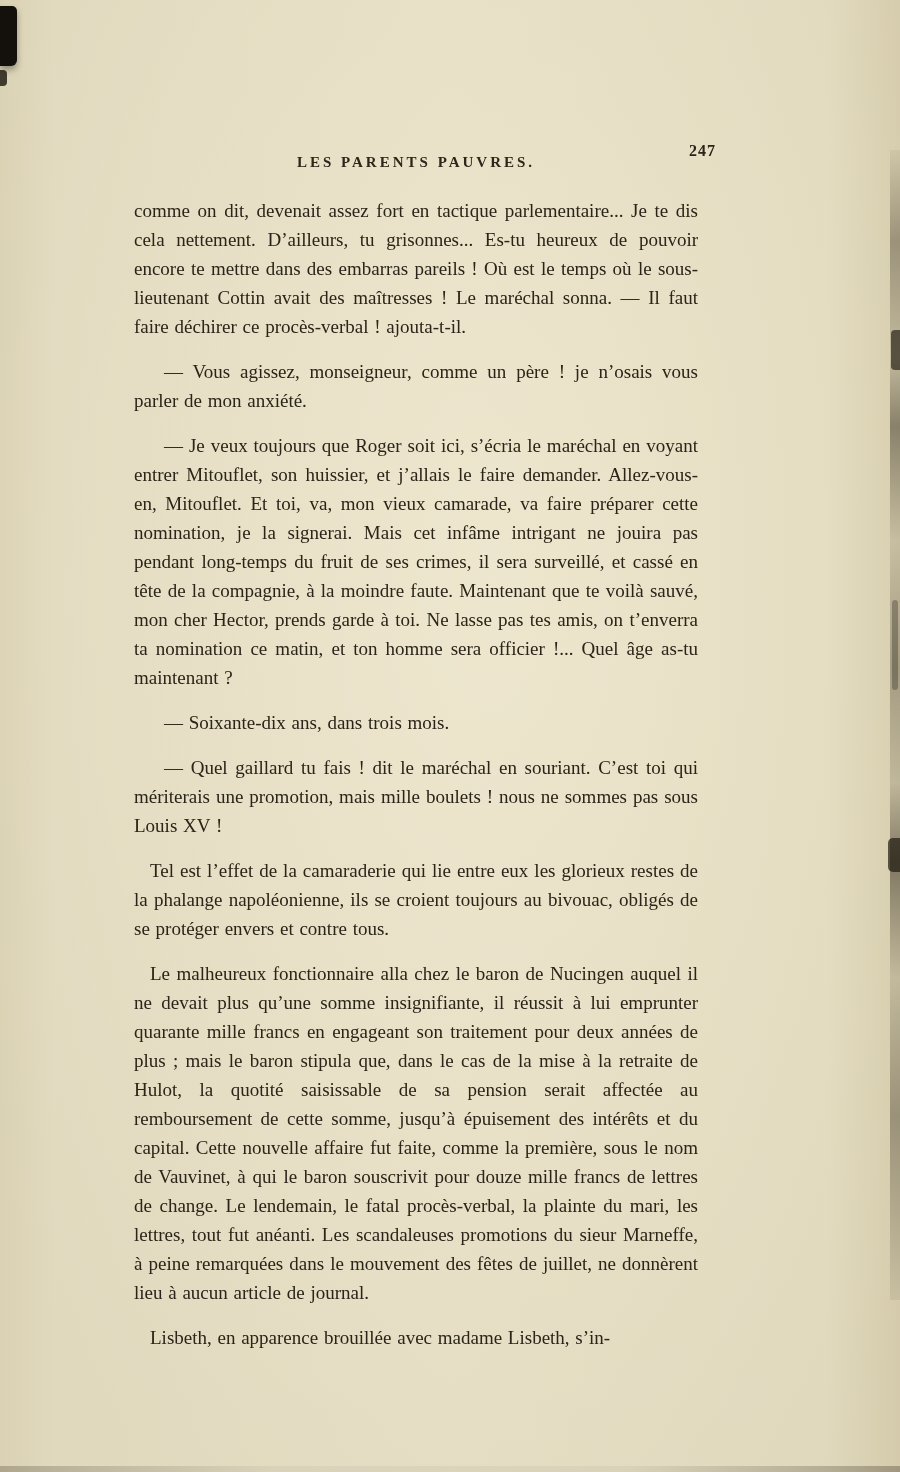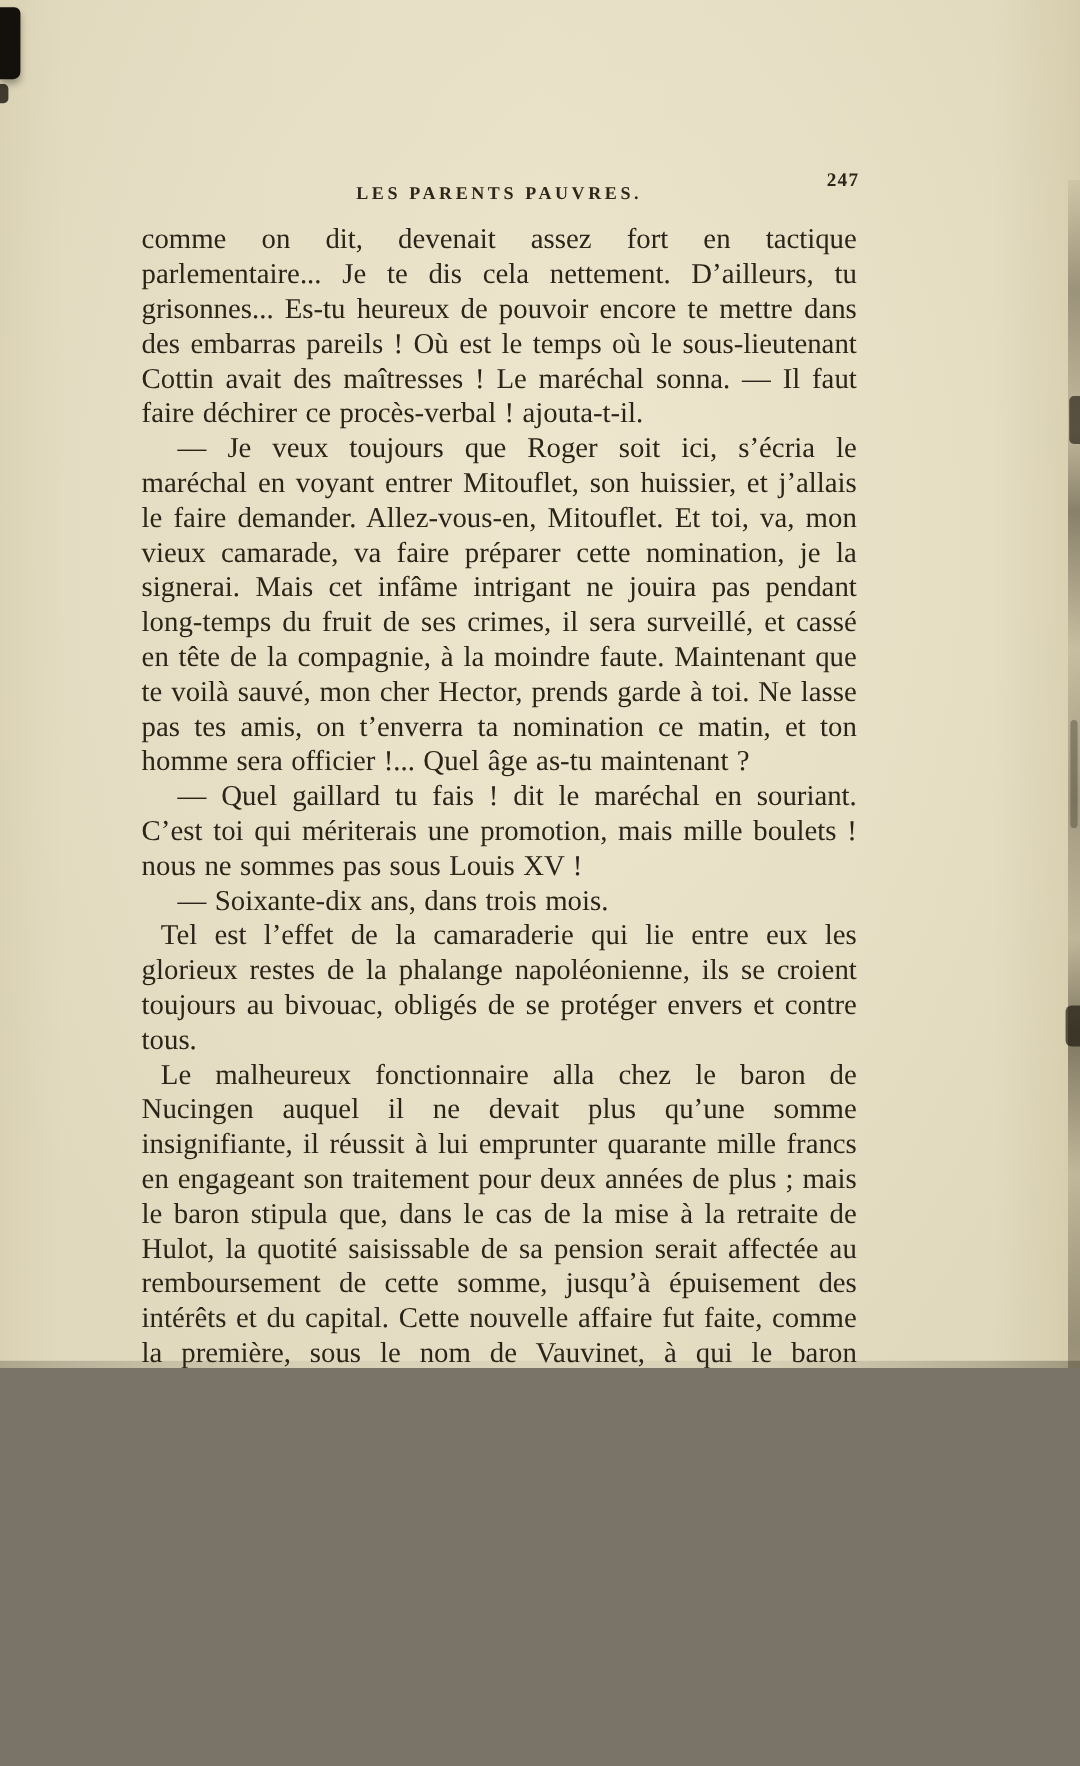--- a/index.html
+++ b/index.html
@@ -3,21 +3,21 @@
 <meta charset="utf-8">
 <style>
   html, body {
     margin: 0;
     padding: 0;
     background: #7a7468;
   }
   .page {
     position: relative;
     width: 900px;
-    height: 1140px;
+    height: 1472px;
     margin: 0 auto;
     background:
       radial-gradient(ellipse at 55% 40%, rgba(255,255,255,0.10), rgba(0,0,0,0.04) 85%),
       linear-gradient(90deg, #e3dabb 0%, #eae2c6 6%, #ece4c9 50%, #e9e1c4 92%, #ddd3b2 100%);
     background-color: #eae2c6;
     overflow: hidden;
     font-family: "Liberation Serif", "DejaVu Serif", serif;
     color: #2b2418;
   }
 
@@ -79,22 +79,22 @@
   }
   .page-number {
     position: absolute;
     right: -2px;
     top: 0;
     font-size: 16px;
     font-weight: bold;
     letter-spacing: 1px;
   }
   .body-text p {
-    margin: 0;
-    font-size: 24px;
+    margin: 16px;
+    font-size: 19px;
     line-height: 29px;
     text-align: justify;
     text-indent: 30px;
     word-spacing: 1px;
   }
   .body-text p.cont { text-indent: 0; }
   .body-text p.small-indent { text-indent: 16px; }
 </style>
 </head>
 <body>
@@ -111,22 +111,23 @@
 
   <div class="text-block">
 
     <header class="running-head">
       <span class="head-title">LES PARENTS PAUVRES.</span>
       <span class="page-number">247</span>
     </header>
 
     <main class="body-text">
       <p class="cont">comme on dit, devenait assez fort en tactique parlementaire... Je te dis cela nettement. D’ailleurs, tu grisonnes... Es-tu heureux de pouvoir encore te mettre dans des embarras pareils ! Où est le temps où le sous-lieutenant Cottin avait des maîtresses ! Le maréchal sonna. — Il faut faire déchirer ce procès-verbal ! ajouta-t-il.</p>
+      <p>— Vous agissez, monseigneur, comme un père ! je n’osais vous parler de mon anxiété.</p>
       <p>— Je veux toujours que Roger soit ici, s’écria le maréchal en voyant entrer Mitouflet, son huissier, et j’allais le faire demander. Allez-vous-en, Mitouflet. Et toi, va, mon vieux camarade, va faire préparer cette nomination, je la signerai. Mais cet infâme intrigant ne jouira pas pendant long-temps du fruit de ses crimes, il sera surveillé, et cassé en tête de la compagnie, à la moindre faute. Maintenant que te voilà sauvé, mon cher Hector, prends garde à toi. Ne lasse pas tes amis, on t’enverra ta nomination ce matin, et ton homme sera officier !... Quel âge as-tu maintenant ?</p>
+      <p>— Soixante-dix ans, dans trois mois.</p>
       <p>— Quel gaillard tu fais ! dit le maréchal en souriant. C’est toi qui mériterais une promotion, mais mille boulets ! nous ne sommes pas sous Louis XV !</p>
-      <p>— Soixante-dix ans, dans trois mois.</p>
       <p class="small-indent">Tel est l’effet de la camaraderie qui lie entre eux les glorieux restes de la phalange napoléonienne, ils se croient toujours au bivouac, obligés de se protéger envers et contre tous.</p>
       <p class="small-indent">Le malheureux fonctionnaire alla chez le baron de Nucingen auquel il ne devait plus qu’une somme insignifiante, il réussit à lui emprunter quarante mille francs en engageant son traitement pour deux années de plus ; mais le baron stipula que, dans le cas de la mise à la retraite de Hulot, la quotité saisissable de sa pension serait affectée au remboursement de cette somme, jusqu’à épuisement des intérêts et du capital. Cette nouvelle affaire fut faite, comme la première, sous le nom de Vauvinet, à qui le baron souscrivit pour douze mille francs de lettres de change. Le lendemain, le fatal procès-verbal, la plainte du mari, les lettres, tout fut anéanti. Les scandaleuses promotions du sieur Marneffe, à peine remarquées dans le mouvement des fêtes de juillet, ne donnèrent lieu à aucun article de journal.</p>
       <p class="small-indent">Lisbeth, en apparence brouillée avec madame Lisbeth, s’in-</p>
     </main>
 
   </div>
 </div>
 
 </body></html>

